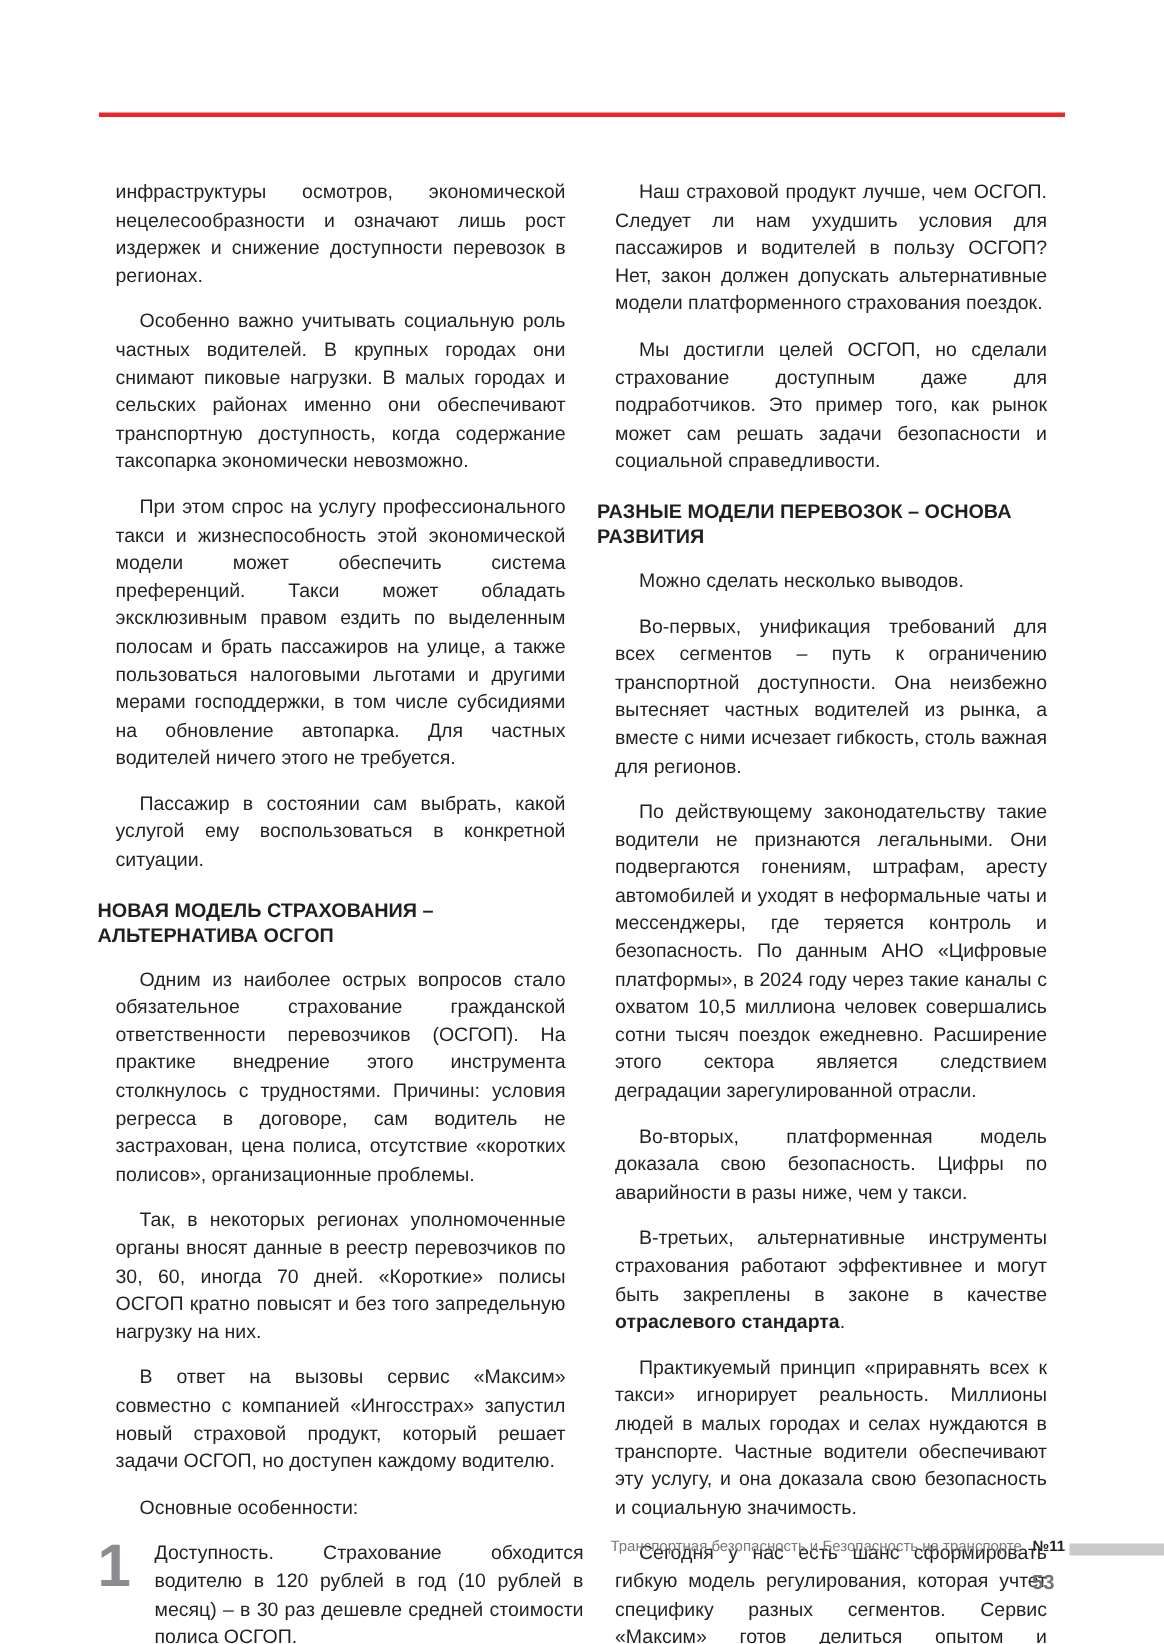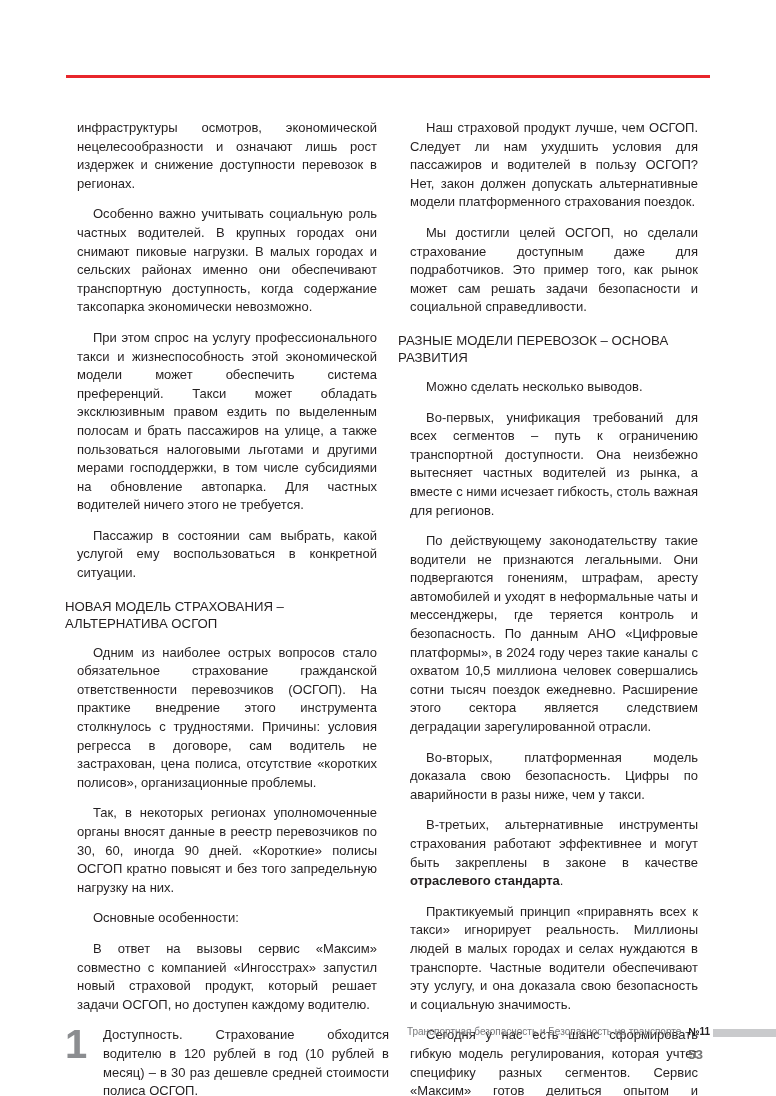--- a/index.html
+++ b/index.html
@@ -28,21 +28,21 @@
     text-align: justify;
   }
   .col-left  { left: 65px;  width: 324px; }
   .col-right { left: 398px; width: 312px; }
 
   p { margin: 12px; text-indent: 16px; }
   p.no-indent { text-indent: 0; }
 
   h2 {
     font-size: 13.2px;
-    font-weight: normal;
+    font-weight: bold;
     line-height: 17px;
     margin: 15px 0 5px 0;
     text-align: left;
     text-indent: 0;
   }
 
   .feature { display: flex; align-items: flex-start; margin-top: 1px; }
   .feature-num {
     flex: 0 0 38px;
     font-size: 40px;
@@ -90,23 +90,23 @@
 
   <div class="col col-left">
     <p class="no-indent">инфраструктуры осмотров, экономической нецелесообразности и означают лишь рост издержек и снижение доступности перевозок в регионах.</p>
     <p>Особенно важно учитывать социальную роль частных водителей. В крупных городах они снимают пиковые нагрузки. В малых городах и сельских районах именно они обеспечивают транспортную доступность, когда содержание таксопарка экономически невозможно.</p>
     <p>При этом спрос на услугу профессионального такси и жизнеспособность этой экономической модели может обеспечить система преференций. Такси может обладать эксклюзивным правом ездить по выделенным полосам и брать пассажиров на улице, а также пользоваться налоговыми льготами и другими мерами господдержки, в том числе субсидиями на обновление автопарка. Для частных водителей ничего этого не требуется.</p>
     <p>Пассажир в состоянии сам выбрать, какой услугой ему воспользоваться в конкретной ситуации.</p>
 
     <h2>НОВАЯ МОДЕЛЬ СТРАХОВАНИЯ – АЛЬТЕРНАТИВА ОСГОП</h2>
 
     <p>Одним из наиболее острых вопросов стало обязательное страхование гражданской ответственности перевозчиков (ОСГОП). На практике внедрение этого инструмента столкнулось с трудностями. Причины: условия регресса в договоре, сам водитель не застрахован, цена полиса, отсутствие «коротких полисов», организационные проблемы.</p>
-    <p>Так, в некоторых регионах уполномоченные органы вносят данные в реестр перевозчиков по 30, 60, иногда 90 дней. «Короткие» полисы ОСГОП кратно повысят и без того запредельную нагрузку на них.</p>
+    <p>Так, в некоторых регионах уполномоченные органы вносят данные в реестр перевозчиков по 30, 60, иногда 70 дней. «Короткие» полисы ОСГОП кратно повысят и без того запредельную нагрузку на них.</p>
+    <p>В ответ на вызовы сервис «Максим» совместно с компанией «Ингосстрах» запустил новый страховой продукт, который решает задачи ОСГОП, но доступен каждому водителю.</p>
     <p>Основные особенности:</p>
-    <p>В ответ на вызовы сервис «Максим» совместно с компанией «Ингосстрах» запустил новый страховой продукт, который решает задачи ОСГОП, но доступен каждому водителю.</p>
 
     <div class="feature">
       <span class="feature-num">1</span>
       <span class="feature-text">Доступность. Страхование обходится водителю в 120 рублей в год (10 рублей в месяц) – в 30 раз дешевле средней стоимости полиса ОСГОП.</span>
     </div>
     <div class="feature">
       <span class="feature-num">2</span>
       <span class="feature-text">Стопроцентный охват. Все поездки застрахованы.</span>
     </div>
     <div class="feature">

